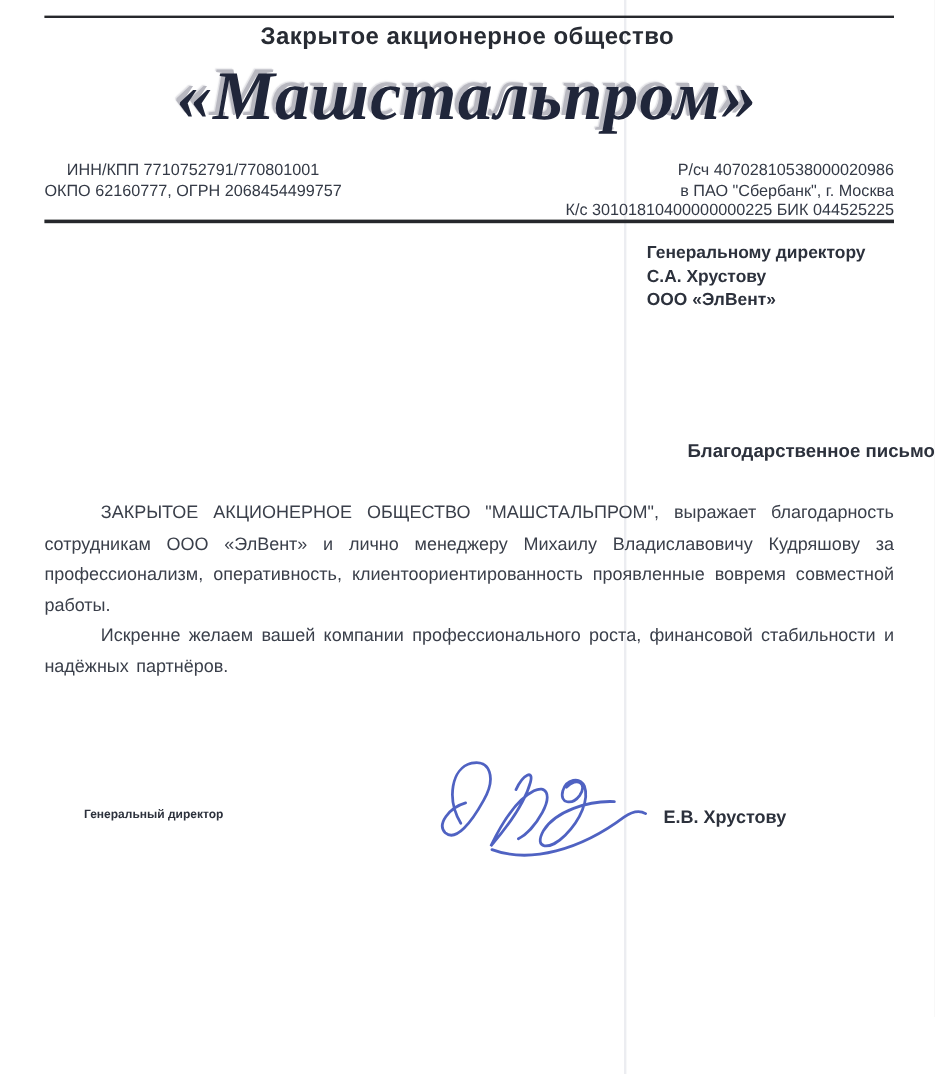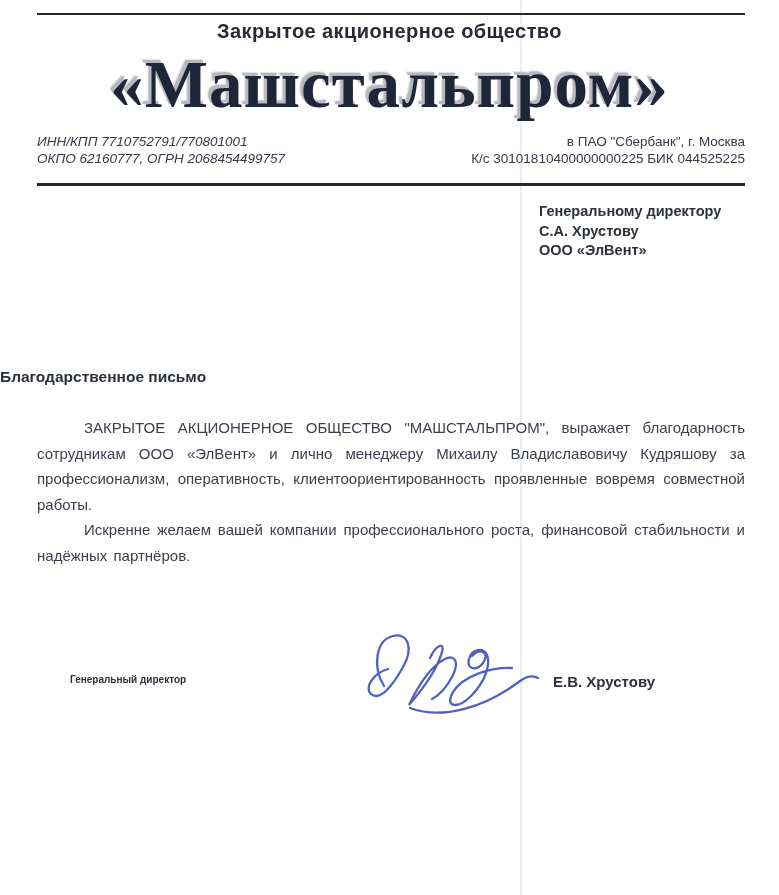--- a/index.html
+++ b/index.html
@@ -35,34 +35,35 @@
     font-weight: bold;
     letter-spacing: 0.4px;
     color: #272b33;
   }
   .org-name {
     position: absolute;
     left: 0; right: 0; top: 46px;
     text-align: center;
     font-family: "Liberation Serif", serif;
     font-weight: bold;
-    font-size: 67px;
+    font-size: 58px;
     letter-spacing: 1px;
     color: #20263a;
     text-shadow: -3px -3px 0 #b8b8c0, -4px -4px 1px rgba(184,184,192,0.45);
+    font-style: italic;
   }
   .details {
     position: absolute;
     top: 134px;
     font-size: 13.5px;
     line-height: 16.5px;
     color: #343a46;
     white-space: nowrap;
   }
-  .details-left  { left: 37px;  text-align: left; font-style: italic; }
+  .details-left  { left: 37px;  text-align: center; }
   .details-right { right: 34px; text-align: right; }
 
   .ref-line {
     position: absolute;
     left: 37px; top: 204px;
     font-size: 14.5px;
     font-weight: bold;
     color: #2c313c;
   }
   .recipient {
@@ -71,21 +72,21 @@
     font-size: 14.5px;
     font-weight: bold;
     line-height: 19.5px;
     color: #2c313c;
     text-align: left;
     white-space: nowrap;
   }
   .letter-title {
     position: absolute;
     left: 0; right: 0; top: 368px;
-    text-align: left;
+    text-align: right;
     font-size: 15.5px;
     font-weight: bold;
     color: #2c313c;
   }
   .letter-body {
     position: absolute;
     left: 37px; top: 415px;
     width: 708px;
     font-size: 15px;
     line-height: 25.5px;
@@ -129,20 +130,21 @@
   <div class="org-type">Закрытое акционерное общество</div>
 
   <div class="org-name">«Машстальпром»</div>
 
   <div class="details details-left">
     <div>ИНН/КПП 7710752791/770801001</div>
     <div>ОКПО 62160777, ОГРН 2068454499757</div>
   </div>
 
   <div class="details details-right">
+    <div>Р/сч 40702810538000020986</div>
     <div>в ПАО "Сбербанк", г. Москва</div>
     <div>К/с 30101810400000000225 БИК 044525225</div>
   </div>
 
   <div class="rule rule-header"></div>
 
 
   <div class="recipient">
     <div>Генеральному директору</div>
     <div>С.А. Хрустову</div>

